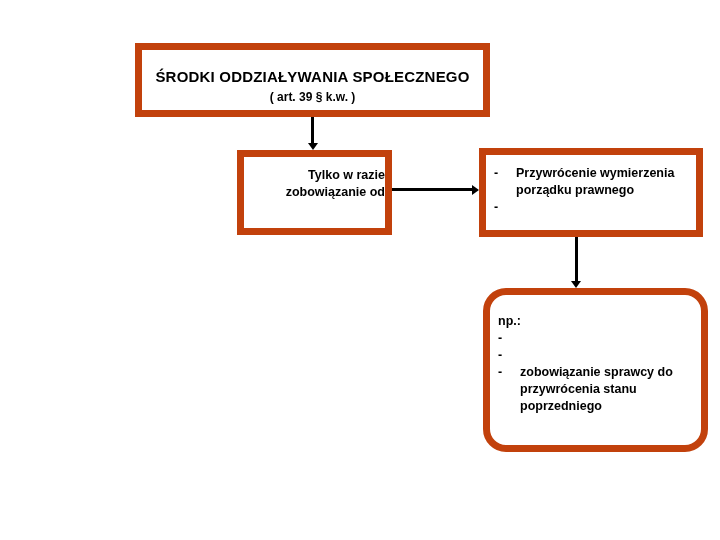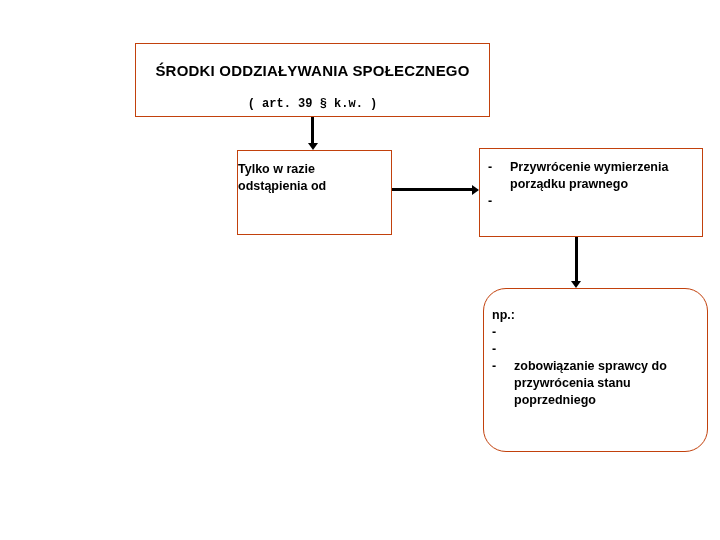--- a/index.html
+++ b/index.html
@@ -8,27 +8,27 @@
     width:720px;height:540px;
     background:#ffffff;
     font-family:"Liberation Sans", sans-serif;
     font-weight:bold;
     color:#000;
     overflow:hidden;
   }
   .box{
     position:absolute;
     box-sizing:border-box;
-    border:1px solid #c2410c;
+    border:7px solid #c2410c;
     background:#fff;
   }
   .title-box{left:135px;top:43px;width:355px;height:74px;text-align:center;padding-top:18px;}
   .title-box .title{font-size:15px;letter-spacing:0.2px;line-height:18px;white-space:pre-wrap;}
-  .title-box .subtitle{font-size:12px;line-height:16px;margin-top:16px;white-space:pre-wrap;font-family:Liberation Mono, monospace;}
-  .condition-box{left:237px;top:150px;width:155px;height:85px;text-align:left;padding-top:10px;}
+  .title-box .subtitle{font-size:12px;line-height:16px;margin-top:3px;white-space:pre-wrap;}
+  .condition-box{left:237px;top:150px;width:155px;height:85px;text-align:right;padding-top:10px;}
   .condition-box .cond-line{font-size:12.5px;line-height:17px;white-space:pre-wrap;}
   .measures-box{left:479px;top:148px;width:224px;height:89px;padding:10px 4px 0 8px;}
   .examples-box{left:483px;top:288px;width:225px;height:164px;padding:18px 4px 0 8px;border-radius:23px;}
   .np-label{font-size:12.5px;line-height:17px;white-space:pre-wrap;}
   .dash-item{display:flex;align-items:flex-start;}
   .dash-item .dash{flex:0 0 22px;font-size:12.5px;line-height:17px;}
   .dash-item .item-text{flex:1 1 auto;font-size:12.5px;line-height:17px;white-space:pre-wrap;}
   .connector{position:absolute;background:#000;}
   .conn-v{width:3px;}
   .conn-h{height:3px;}
@@ -44,21 +44,21 @@
   <div class="box title-box">
     <div class="title">ŚRODKI ODDZIAŁYWANIA SPOŁECZNEGO</div>
     <div class="subtitle">( art. 39 § k.w. )</div>
   </div>
 
   <div class="connector conn-v" style="left:311px;top:117px;height:27px;"></div>
   <div class="arrowhead arrow-down" style="left:308px;top:143px;"></div>
 
   <div class="box condition-box">
     <div class="cond-line">Tylko w razie</div>
-    <div class="cond-line">odstąpienia od</div>
+    <div class="cond-line">zobowiązanie od</div>
   </div>
 
   <div class="connector conn-h" style="left:392px;top:188px;width:81px;"></div>
   <div class="arrowhead arrow-right" style="left:472px;top:185px;"></div>
 
   <div class="box measures-box">
     <div class="dash-item">
       <span class="dash">-</span>
       <span class="item-text">Przywrócenie wymierzenia porządku prawnego</span>
     </div>

